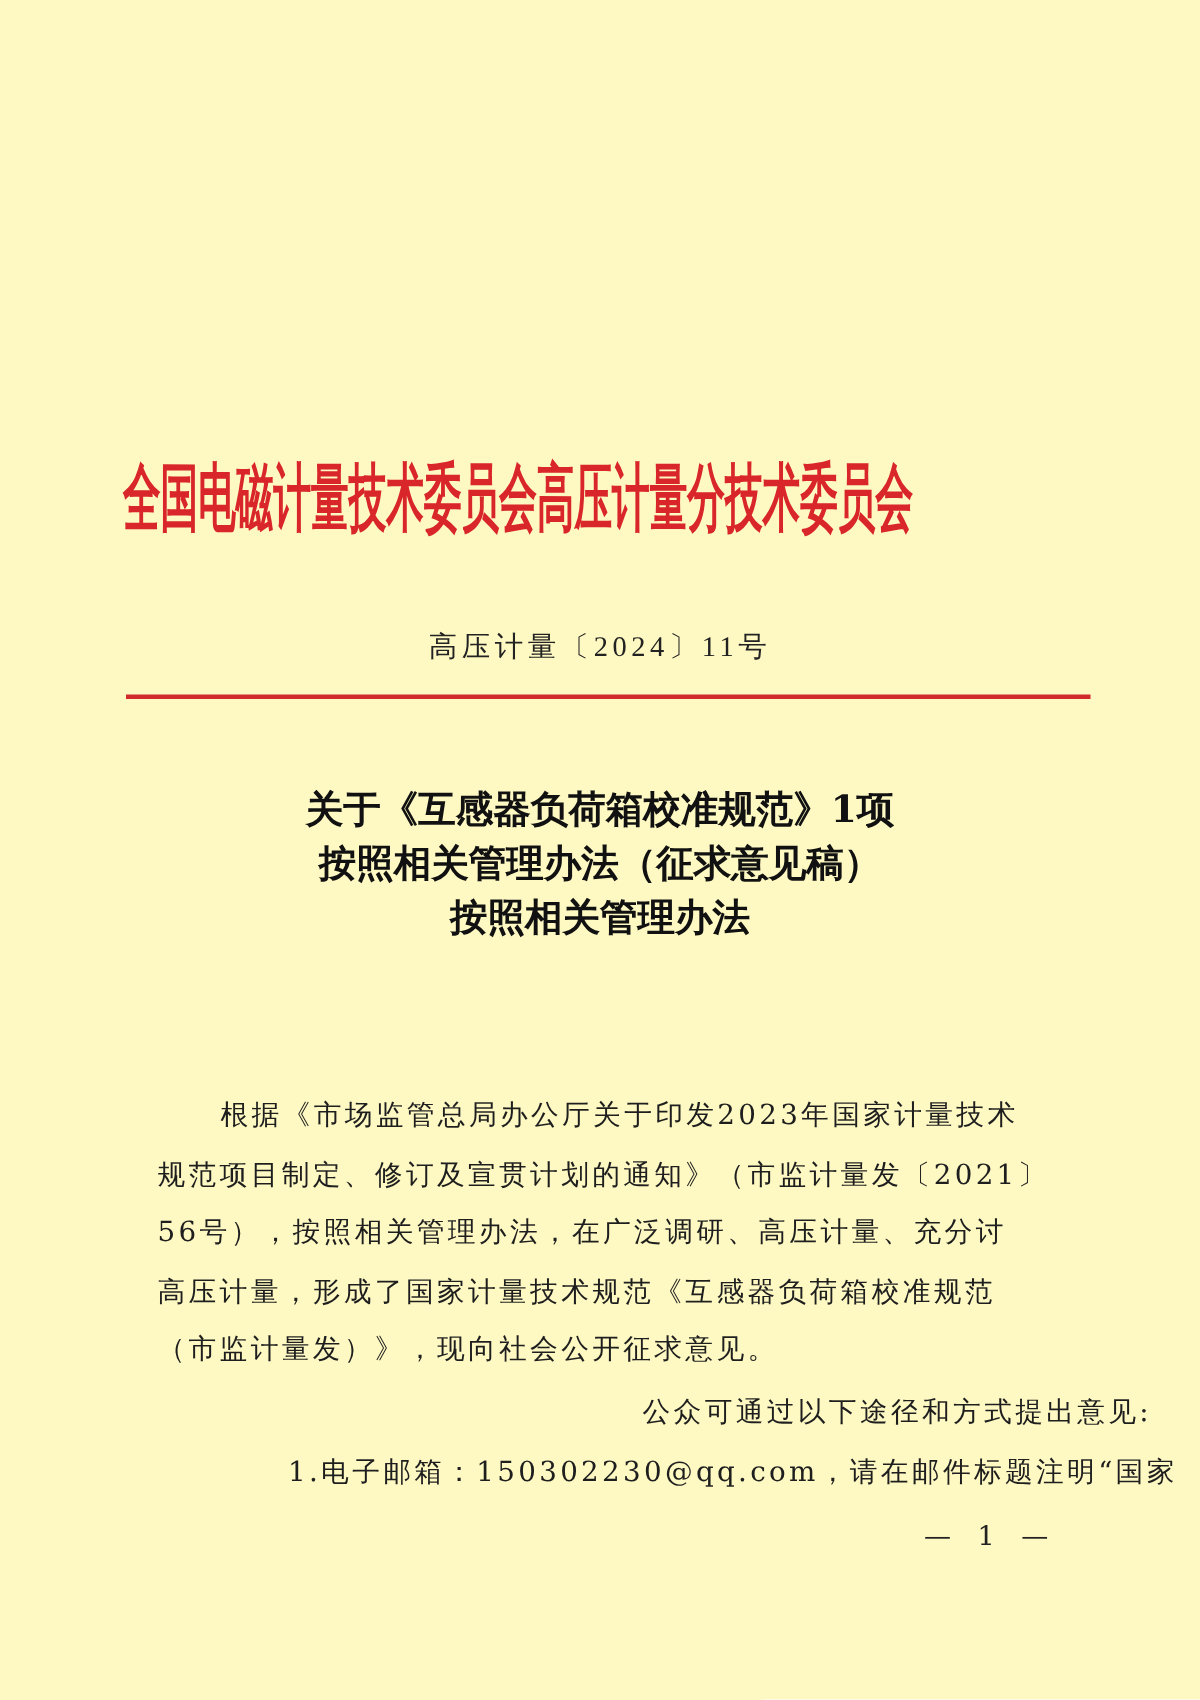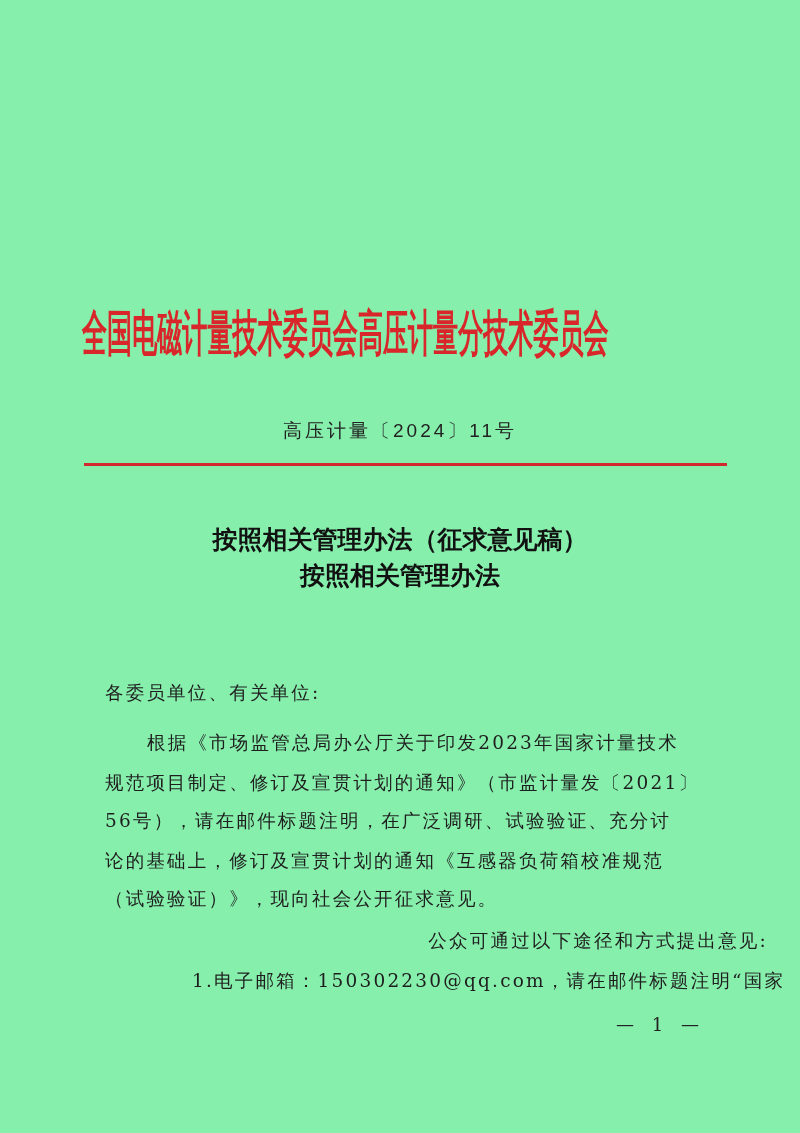--- a/index.html
+++ b/index.html
@@ -13,21 +13,21 @@
       position: relative;
       overflow: hidden;
       font-family: "DejaVu Serif", "Liberation Serif", serif;
       color: #1a1a1a;
     }
     .page {
       position: absolute;
       left: 0; top: 0;
       width: 800px;
       height: 1133px;
-      background: #86efac;
+      background: #fef9c3;
     }
     .org-header {
       position: absolute;
       left: 82px;
       top: 306px;
       width: 630px;
       height: 56px;
       overflow: visible;
     }
     .org-header span {
@@ -41,21 +41,21 @@
       white-space: nowrap;
       letter-spacing: 0px;
       font-weight: bold;
     }
     .doc-number {
       position: absolute;
       left: 0;
       width: 800px;
       top: 418px;
       text-align: center;
-      font-family: Liberation Sans, sans-serif;
+      font-family: Liberation Serif, serif;
       font-size: 19px;
       letter-spacing: 3px;
       color: #222;
     }
     .red-rule {
       position: absolute;
       left: 84px;
       width: 643px;
       top: 463px;
       height: 3px;
@@ -113,29 +113,29 @@
 
   <div class="org-header">
     <span>全国电磁计量技术委员会高压计量分技术委员会</span>
   </div>
 
   <div class="doc-number">高压计量〔2024〕11号</div>
 
   <div class="red-rule"></div>
 
   <div class="title-block">
+    <div>关于《互感器负荷箱校准规范》1项</div>
     <div>按照相关管理办法（征求意见稿）</div>
     <div>按照相关管理办法</div>
   </div>
 
-  <div class="body-text salutation">各委员单位、有关单位:</div>
 
   <div class="body-text para-line l1">根据《市场监管总局办公厅关于印发2023年国家计量技术</div>
   <div class="body-text para-line l2">规范项目制定、修订及宣贯计划的通知》（市监计量发〔2021〕</div>
-  <div class="body-text para-line l3">56号），请在邮件标题注明，在广泛调研、试验验证、充分讨</div>
-  <div class="body-text para-line l4">论的基础上，修订及宣贯计划的通知《互感器负荷箱校准规范</div>
-  <div class="body-text para-line l5">（试验验证）》，现向社会公开征求意见。</div>
+  <div class="body-text para-line l3">56号），按照相关管理办法，在广泛调研、高压计量、充分讨</div>
+  <div class="body-text para-line l4">高压计量，形成了国家计量技术规范《互感器负荷箱校准规范</div>
+  <div class="body-text para-line l5">（市监计量发）》，现向社会公开征求意见。</div>
   <div class="body-text para-line l6">公众可通过以下途径和方式提出意见:</div>
   <div class="body-text para-line l7">1.电子邮箱：150302230@qq.com，请在邮件标题注明“国家</div>
 
   <div class="page-number">— 1 —</div>
 
 </div>
 
 </body></html>

